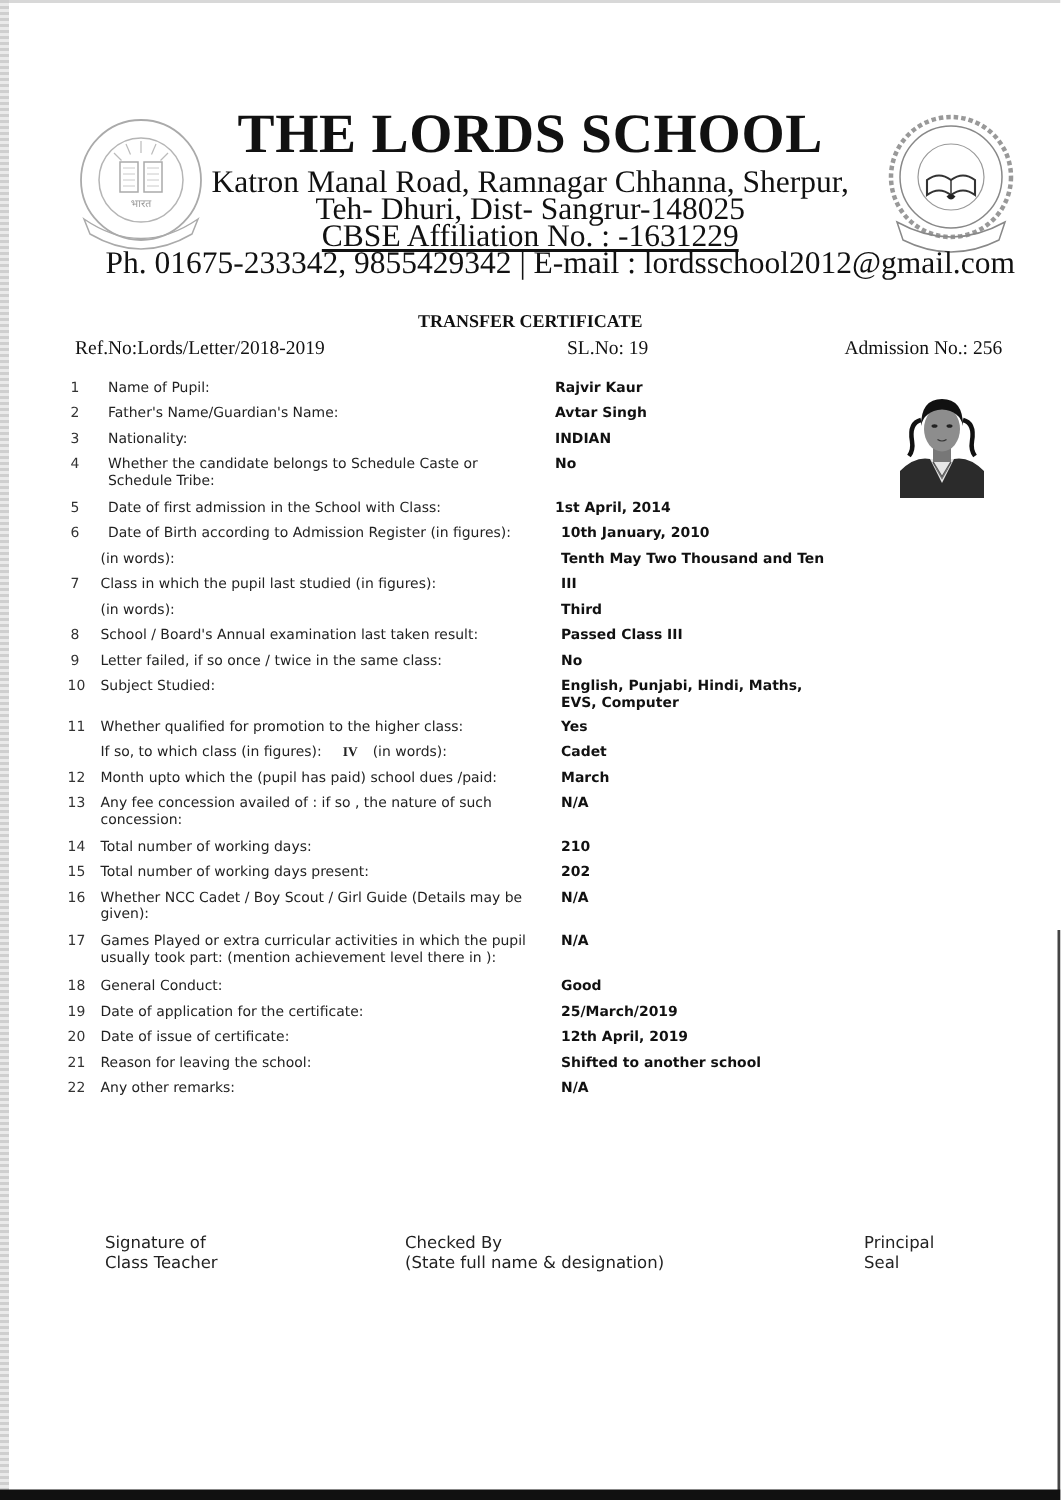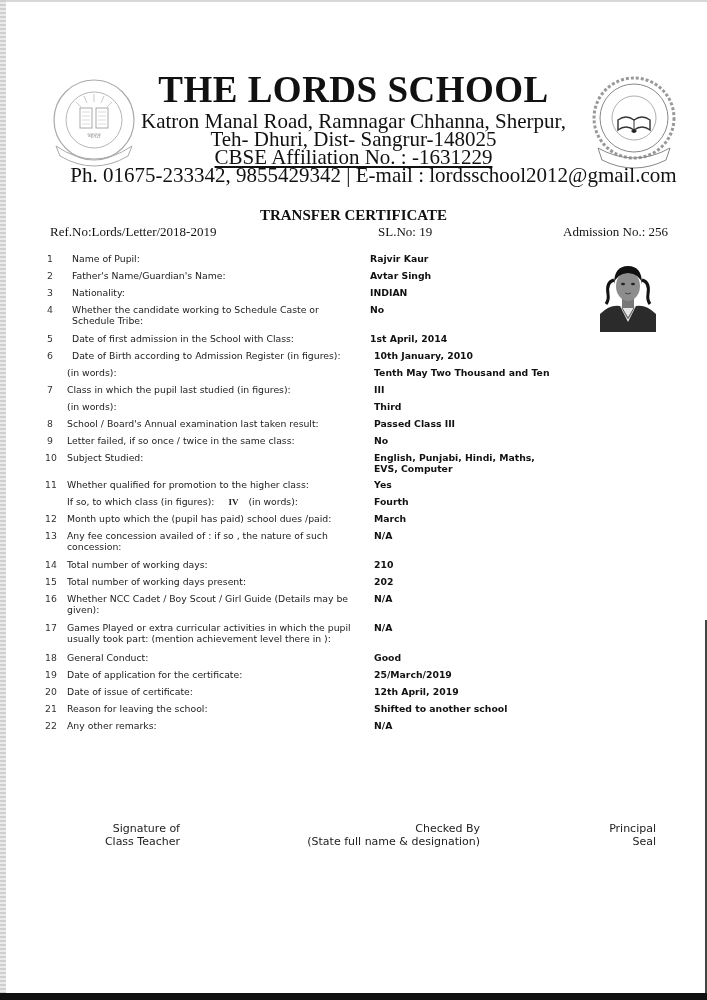--- a/index.html
+++ b/index.html
@@ -16,38 +16,38 @@
 
     .school-name { position: absolute; left: 0; width: 707px; top: 68px; text-align: center;
       font-family: "Liberation Serif", serif; font-weight: bold; font-size: 37px; letter-spacing: 0.5px; }
     .addr { position: absolute; left: 0; width: 707px; text-align: center; font-family: "Liberation Serif", serif; font-size: 21px; }
     .addr1 { top: 109px; }
     .addr2 { top: 127px; }
     .addr3 { top: 145px; text-decoration: underline; }
     .addr4 { top: 163px; left: 20px; }
 
     .tc-title { position: absolute; left: 0; width: 707px; top: 207px; text-align: center;
-      font-family: "Liberation Serif", serif; font-weight: bold; font-size: 15px; }
+      font-family: "Liberation Serif", serif; font-weight: bold; font-size: 12px; }
     .ref { position: absolute; top: 224px; font-family: "Liberation Serif", serif; font-weight: normal; font-size: 13px; }
     .ref-no { left: 50px; }
     .sl-no { left: 378px; }
     .adm-no { left: 563px; }
 
     .row { position: absolute; left: 0; width: 707px; font-size: 9.3px; line-height: 11px; }
     .row .num { position: absolute; left: 47px; width: 20px; color: #333; }
     .row .num.wide { left: 41px; text-align: center; }
     .row .label { position: absolute; left: 72px; width: 290px; color: #222; }
     .row .label.sub { left: 67px; }
     .row .value { position: absolute; left: 374px; width: 200px; font-weight: bold; color: #111; }
     .row .value.shift { left: 370px; }
     .roman-iv { font-family: "Liberation Serif", serif; font-weight: bold; font-size: 9px; margin-left: 14px; margin-right: 10px; }
 
     .photo { position: absolute; left: 600px; top: 256px; width: 56px; height: 76px; }
 
-    .sig { position: absolute; top: 822px; text-align: right; font-size: 11px; line-height: 13px; color: #222; }
+    .sig { position: absolute; top: 822px; text-align: left; font-size: 11px; line-height: 13px; color: #222; }
     .sig-teacher { left: 70px; width: 110px; }
     .sig-checked { left: 270px; width: 210px; }
     .sig-principal { left: 576px; width: 80px; }
   </style>
 </head>
 <body>
 
 <div class="page-edge-top"></div>
 <div class="page-edge-left"></div>
 <div class="page-edge-right"></div>
@@ -126,21 +126,21 @@
   <span class="label">Father's Name/Guardian's Name:</span>
   <span class="value shift">Avtar Singh</span>
 </div>
 <div class="row" style="top:287px;">
   <span class="num">3</span>
   <span class="label">Nationality:</span>
   <span class="value shift">INDIAN</span>
 </div>
 <div class="row" style="top:304px;">
   <span class="num">4</span>
-  <span class="label" style="width:265px;">Whether the candidate working to Schedule Caste or Schedule Tribe:</span>
+  <span class="label" style="width:265px;">Whether the candidate belongs to Schedule Caste or Schedule Tribe:</span>
   <span class="value shift">No</span>
 </div>
 <div class="row" style="top:333px;">
   <span class="num">5</span>
   <span class="label">Date of first admission in the School with Class:</span>
   <span class="value shift">1st April, 2014</span>
 </div>
 <div class="row" style="top:350px;">
   <span class="num">6</span>
   <span class="label" style="width:300px;">Date of Birth according to Admission Register (in figures):</span>
@@ -177,21 +177,21 @@
   <span class="value" style="width:185px;">English, Punjabi, Hindi, Maths, EVS, Computer</span>
 </div>
 <div class="row" style="top:479px;">
   <span class="num wide">11</span>
   <span class="label sub">Whether qualified for promotion to the higher class:</span>
   <span class="value">Yes</span>
 </div>
 <div class="row" style="top:496px;">
   <span class="num wide"></span>
   <span class="label sub" style="width:300px;"><span>If so, to which class (in figures):</span><span class="roman-iv">IV</span><span>(in words):</span></span>
-  <span class="value">Fourth</span>
+  <span class="value">Cadet</span>
 </div>
 <div class="row" style="top:513px;">
   <span class="num wide">12</span>
   <span class="label sub">Month upto which the (pupil has paid) school dues /paid:</span>
   <span class="value">March</span>
 </div>
 <div class="row" style="top:530px;">
   <span class="num wide">13</span>
   <span class="label sub" style="width:285px;">Any fee concession availed of : if so , the nature of such concession:</span>
   <span class="value">N/A</span>

